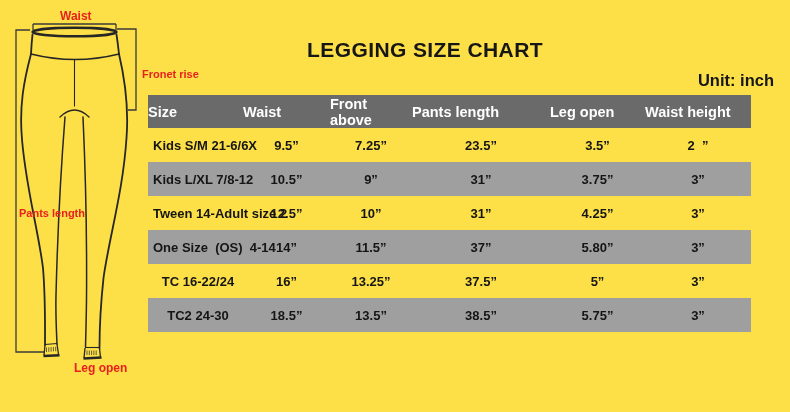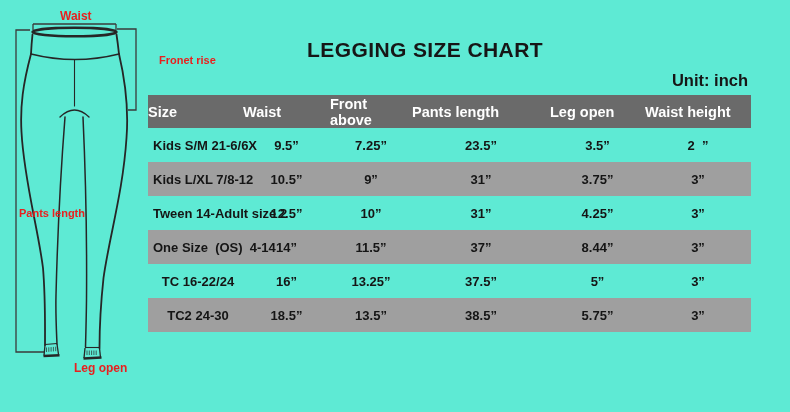--- a/index.html
+++ b/index.html
@@ -1,57 +1,57 @@
 <!DOCTYPE html>
 <html><head>
 <meta charset="utf-8">
 <style>
   * { margin: 0; padding: 0; box-sizing: border-box; }
   html, body { background: #ffffff; }
   .stage {
     position: relative;
     width: 790px;
     height: 412px;
-    background: #5eead4;
+    background: #fde047;
     font-family: "Liberation Sans", sans-serif;
     overflow: hidden;
   }
 
   
   .diagram {
     position: absolute;
     left: 0; top: 0;
     width: 210px; height: 400px;
   }
   .diagram svg { position: absolute; left: 0; top: 0; }
   .dlabel {
     position: absolute;
     color: #e8201f;
     font-weight: bold;
     font-size: 11px;
     white-space: nowrap;
   }
   .dlabel.waist        { left: 60px;  top: 9px;   font-size: 12px; }
-  .dlabel.front-rise   { left: 142px; top: 54px; margin-left: 17px; }
+  .dlabel.front-rise   { left: 142px; top: 68px; }
   .dlabel.pants-length { left: 19px;  top: 207px; }
   .dlabel.leg-open     { left: 74px;  top: 361px; font-size: 12px; }
 
   
   .title {
     position: absolute;
     left: 150px; top: 38px; width: 550px;
     text-align: center;
     font-size: 21px;
     font-weight: 700;
     letter-spacing: 0.4px;
     color: #161616;
   }
   .unit {
     position: absolute;
-    left: 598px; top: 71px; width: 150px;
+    left: 624px; top: 71px; width: 150px;
     text-align: right;
     font-size: 16.5px;
     font-weight: 700;
     color: #161616;
   }
 
   
   table.size-table {
     position: absolute;
     left: 148px; top: 95px;
@@ -200,21 +200,21 @@
         <td>10”</td>
         <td>31”</td>
         <td>4.25”</td>
         <td>3”</td>
       </tr>
       <tr>
         <td class="size-col">One Size&nbsp; (OS) &nbsp;4-14</td>
         <td>14”</td>
         <td>11.5”</td>
         <td>37”</td>
-        <td>8.44”</td>
+        <td>5.80”</td>
         <td>3”</td>
       </tr>
       <tr>
         <td class="size-col">TC 16-22/24</td>
         <td>16”</td>
         <td>13.25”</td>
         <td>37.5”</td>
         <td>5”</td>
         <td>3”</td>
       </tr>

